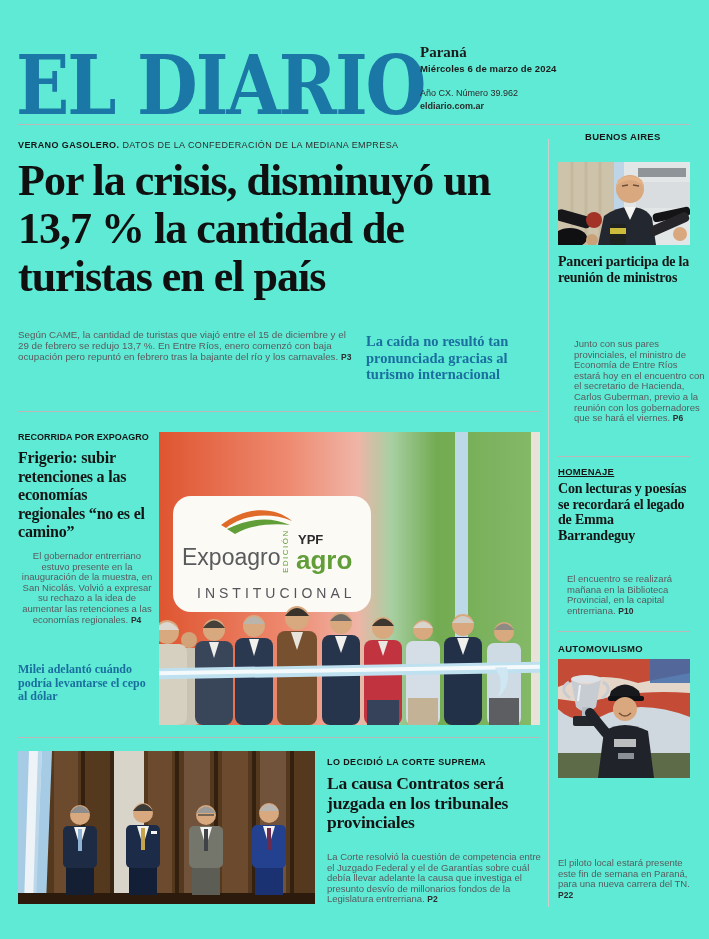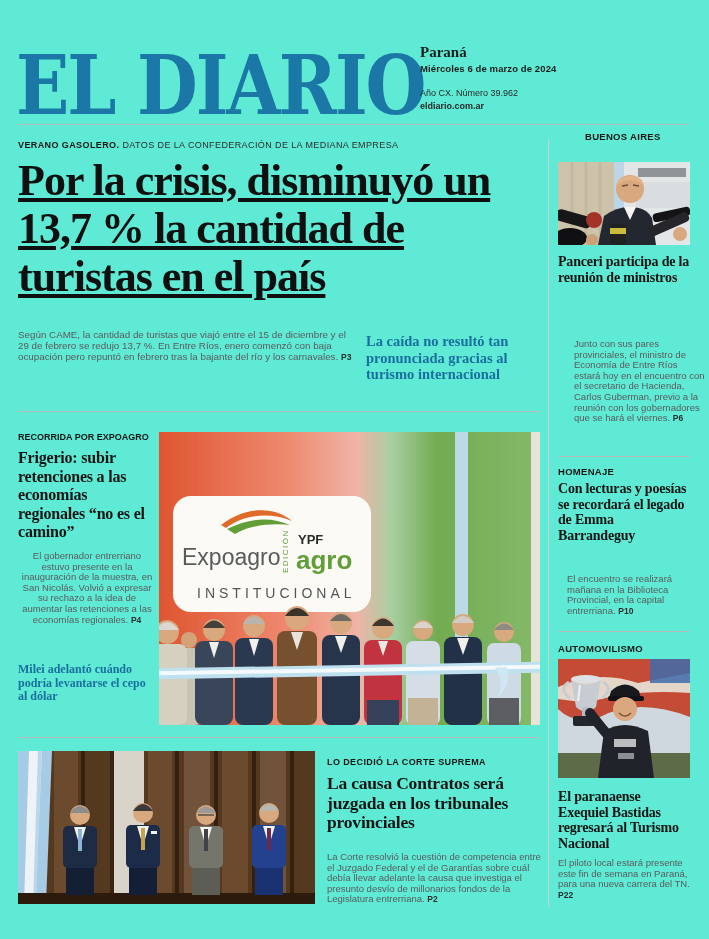--- a/index.html
+++ b/index.html
@@ -20,21 +20,21 @@
 
   .hrule{position:absolute;height:1px;background:#b9b9b9;}
   .vrule{position:absolute;width:1px;background:#cfcfcf;}
 
   
   .kicker{font-size:9px;font-weight:bold;color:#161616;letter-spacing:.4px;white-space:nowrap;}
   .kicker .krest{font-weight:normal;color:#2e2e2e;margin-left:3px;}
   .kicker-narrow{white-space:normal;letter-spacing:0;}
 
   
-  .h-main{font-weight:bold;color:#101010;font-size:44px;line-height:48px;letter-spacing:-1px;width:528px;text-decoration:underline;}
+  .h-main{font-weight:bold;color:#101010;font-size:44px;line-height:48px;letter-spacing:-1px;width:528px;}
   .h-mid{font-weight:bold;color:#141414;font-size:16px;line-height:18.5px;width:140px;letter-spacing:-.2px;}
   .h-court{font-weight:bold;color:#141414;font-size:17.5px;line-height:19.5px;width:218px;letter-spacing:-.2px;}
   .h-side{font-weight:bold;color:#141414;font-size:14px;line-height:15.5px;width:132px;letter-spacing:-.2px;}
 
   
   .body-txt{font-size:9.5px;line-height:10.6px;color:#5a5b5e;}
   .pref{font-weight:bold;color:#2d2d2f;font-size:8.5px;}
 
   
   .deck{font-family:"Liberation Serif","DejaVu Serif",serif;font-weight:bold;color:#1a6f9f;}
@@ -251,21 +251,21 @@
       <circle cx="34" cy="78" r="6" fill="#caa27a"></circle>
     </g>
   </svg>
   <div class="abs serif h-side" style="left:558px;top:254px;">Panceri participa de la reunión de ministros</div>
   <p class="abs body-txt" style="left:558px;top:323px;width:132px;margin:16px;">
     <span>Junto con sus pares provinciales, el ministro de Economía de Entre Ríos estará hoy en el encuentro con el secretario de Hacienda, Carlos Guberman, previo a la reunión con los gobernadores que se hará el viernes.</span>
     <span class="pref">P6</span>
   </p>
   <div class="hrule" style="left:558px;top:456px;width:132px;"></div>
 
-  <div class="abs label-side" style="left:558px;top:466px;">HOMENAJE</div>
+  <div class="abs label-side" style="left:558px;top:466px;text-decoration:underline;">HOMENAJE</div>
   <div class="abs serif h-side" style="left:558px;top:481px;">Con lecturas y poesías se recordará el legado de Emma Barrandeguy</div>
   <p class="abs body-txt" style="left:558px;top:565px;width:132px;margin:9px;">
     <span>El encuentro se realizará mañana en la Biblioteca Provincial, en la capital entrerriana.</span>
     <span class="pref">P10</span>
   </p>
   <div class="hrule" style="left:558px;top:631px;width:132px;"></div>
 
   <div class="abs label-side" style="left:558px;top:643px;">AUTOMOVILISMO</div>
   <svg class="ph" style="left:558px;top:659px;" width="132" height="119" viewBox="0 0 132 119" role="img">
     <rect width="132" height="119" fill="#cfd8de"></rect>
@@ -286,19 +286,18 @@
       <path d="M53 32 q14 -13 28 0 l2 7 h-32 Z" fill="#17191d"></path>
       <rect x="50" y="37" width="36" height="5" rx="2" fill="#101114"></rect>
       <circle cx="67" cy="50" r="12" fill="#d9a87e"></circle>
       <path d="M61 54 q6 6 12 0" stroke="#7c5236" stroke-width="1.5" fill="none"></path>
       <path d="M48 74 Q38 62 32 54" stroke="#202329" stroke-width="10" fill="none" stroke-linecap="round"></path>
       <path d="M40 119 L46 72 Q66 60 90 72 L96 119 Z" fill="#202329"></path>
       <rect x="56" y="80" width="22" height="8" fill="#d8d8d8" opacity=".85"></rect>
       <rect x="60" y="94" width="16" height="6" fill="#b9bfc6" opacity=".7"></rect>
     </g>
   </svg>
-  <div class="abs serif h-side" style="left:558px;top:789px;">El paranaense Exequiel Bastidas regresará al Turismo Nacional</div>
   <p class="abs body-txt" style="left:558px;top:858px;width:132px;margin:0;">
     <span>El piloto local estará presente este fin de semana en Paraná, para una nueva carrera del TN.</span>
     <span class="pref">P22</span>
   </p>
 
 </div>
 
 </body></html>

